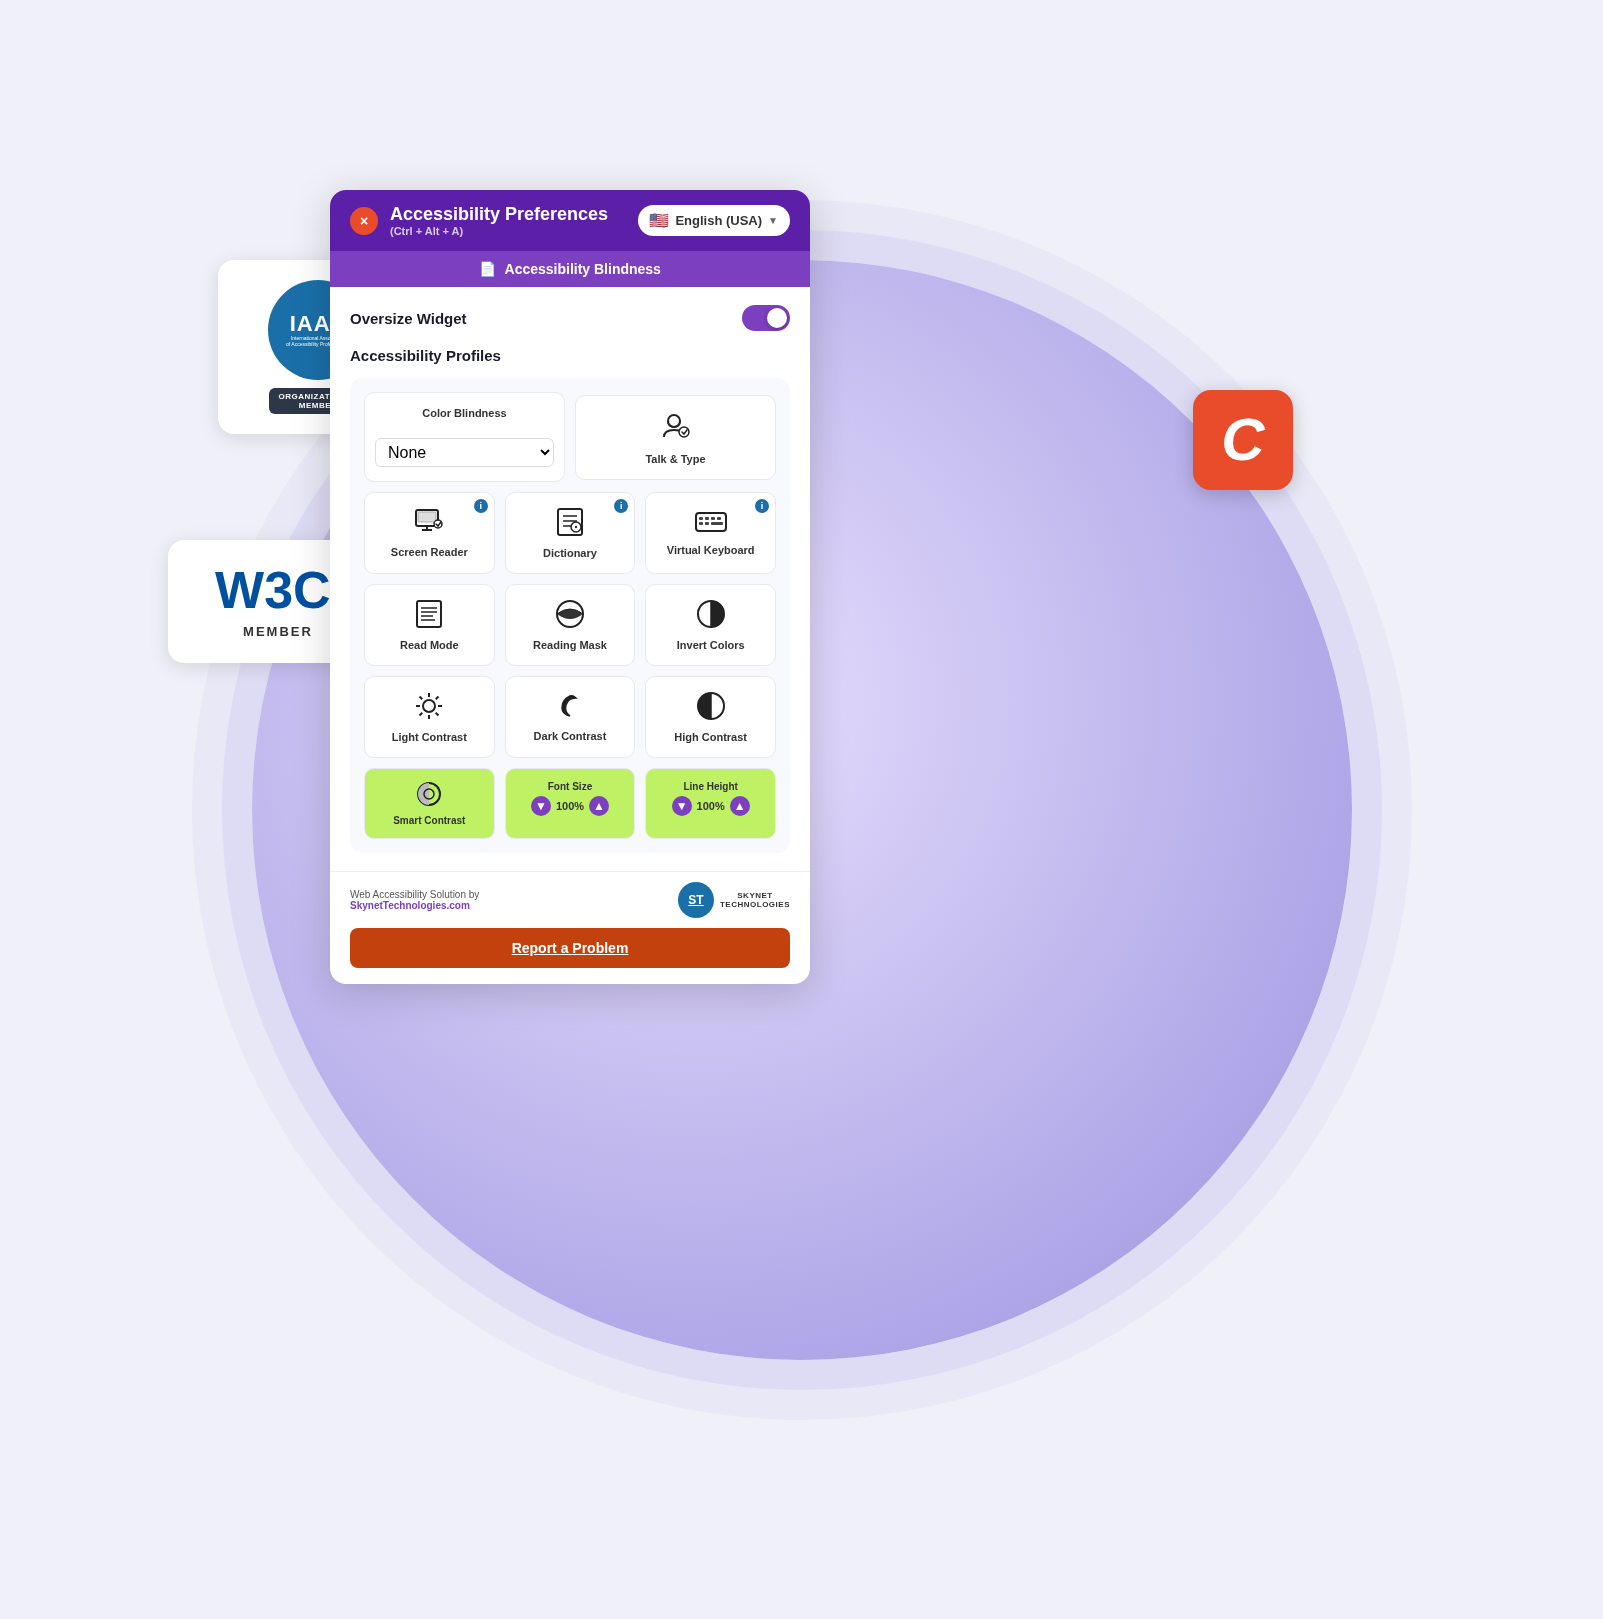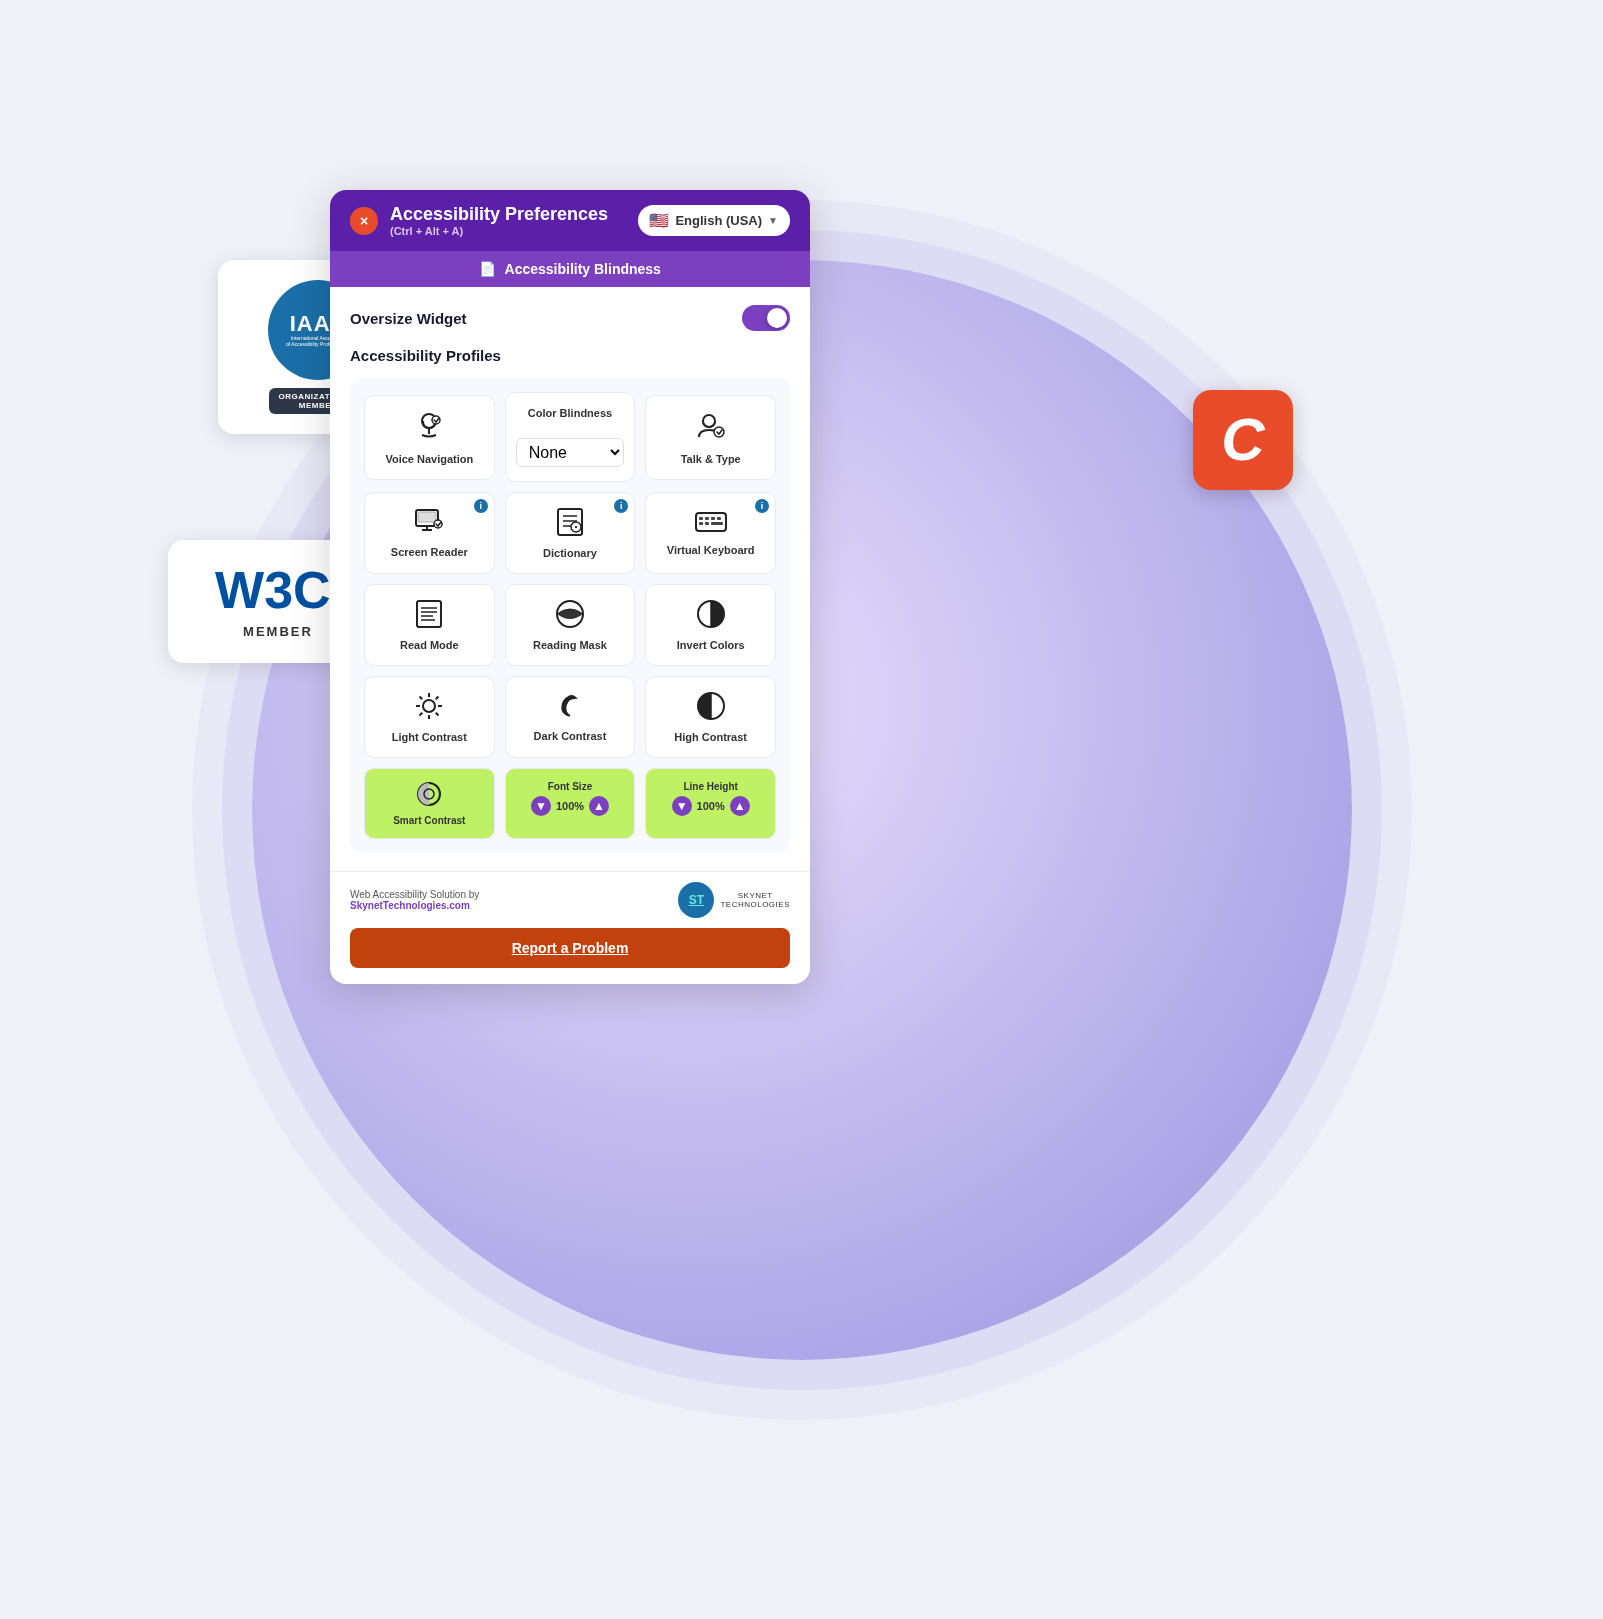--- a/index.html
+++ b/index.html
@@ -496,31 +496,31 @@
     }
 
     .skynet-icon {
       width: 36px;
       height: 36px;
       border-radius: 50%;
       background: #1a6fa8;
       display: flex;
       align-items: center;
       justify-content: center;
-      color: #5eead4;
+      color: #ffffff;
       font-size: 12px;
       font-weight: 700;
       text-decoration: underline;
     }
 
     .skynet-text {
       font-size: 8px;
       color: #333;
       text-align: center;
-      font-weight: 400;
+      font-weight: 700;
       text-transform: uppercase;
       letter-spacing: 0.5px;
     }
 
     
     .report-btn {
       background: #c2410c;
       color: white;
       border: none;
       border-radius: 8px;
@@ -597,33 +597,20 @@
         <span class="oversize-label">Oversize Widget</span>
         <div class="toggle-switch"></div>
       </div>
 
       <div class="section-title">Accessibility Profiles</div>
 
       <div class="profiles-area">
 
         <div class="top-profile-row">
 
-          <div class="profile-item">
-            <div class="icon-area">
-              <svg width="32" height="32" viewBox="0 0 32 32" fill="none">
-                <circle cx="16" cy="11" r="7" stroke="#222" stroke-width="2" fill="none"></circle>
-                <path d="M10 11 Q10 18 16 18 Q22 18 22 11" stroke="#222" stroke-width="2" fill="none"></path>
-                <line x1="16" y1="18" x2="16" y2="24" stroke="#222" stroke-width="2"></line>
-                <path d="M9 25 Q16 28 23 25" stroke="#222" stroke-width="2" fill="none"></path>
-                <circle cx="23" cy="10" r="4" fill="white" stroke="#222" stroke-width="1.5"></circle>
-                <path d="M21 10 L23 12 L26 8" stroke="#222" stroke-width="1.5" fill="none" stroke-linecap="round"></path>
-              </svg>
-            </div>
-            <span class="item-label">Voice Navigation</span>
-          </div>
 
           <div class="color-blindness-item">
             <span class="cb-label">Color Blindness</span>
             <select class="cb-select">
               <option>None</option>
               <option>Protanopia</option>
               <option>Deuteranopia</option>
               <option>Tritanopia</option>
             </select>
           </div>

